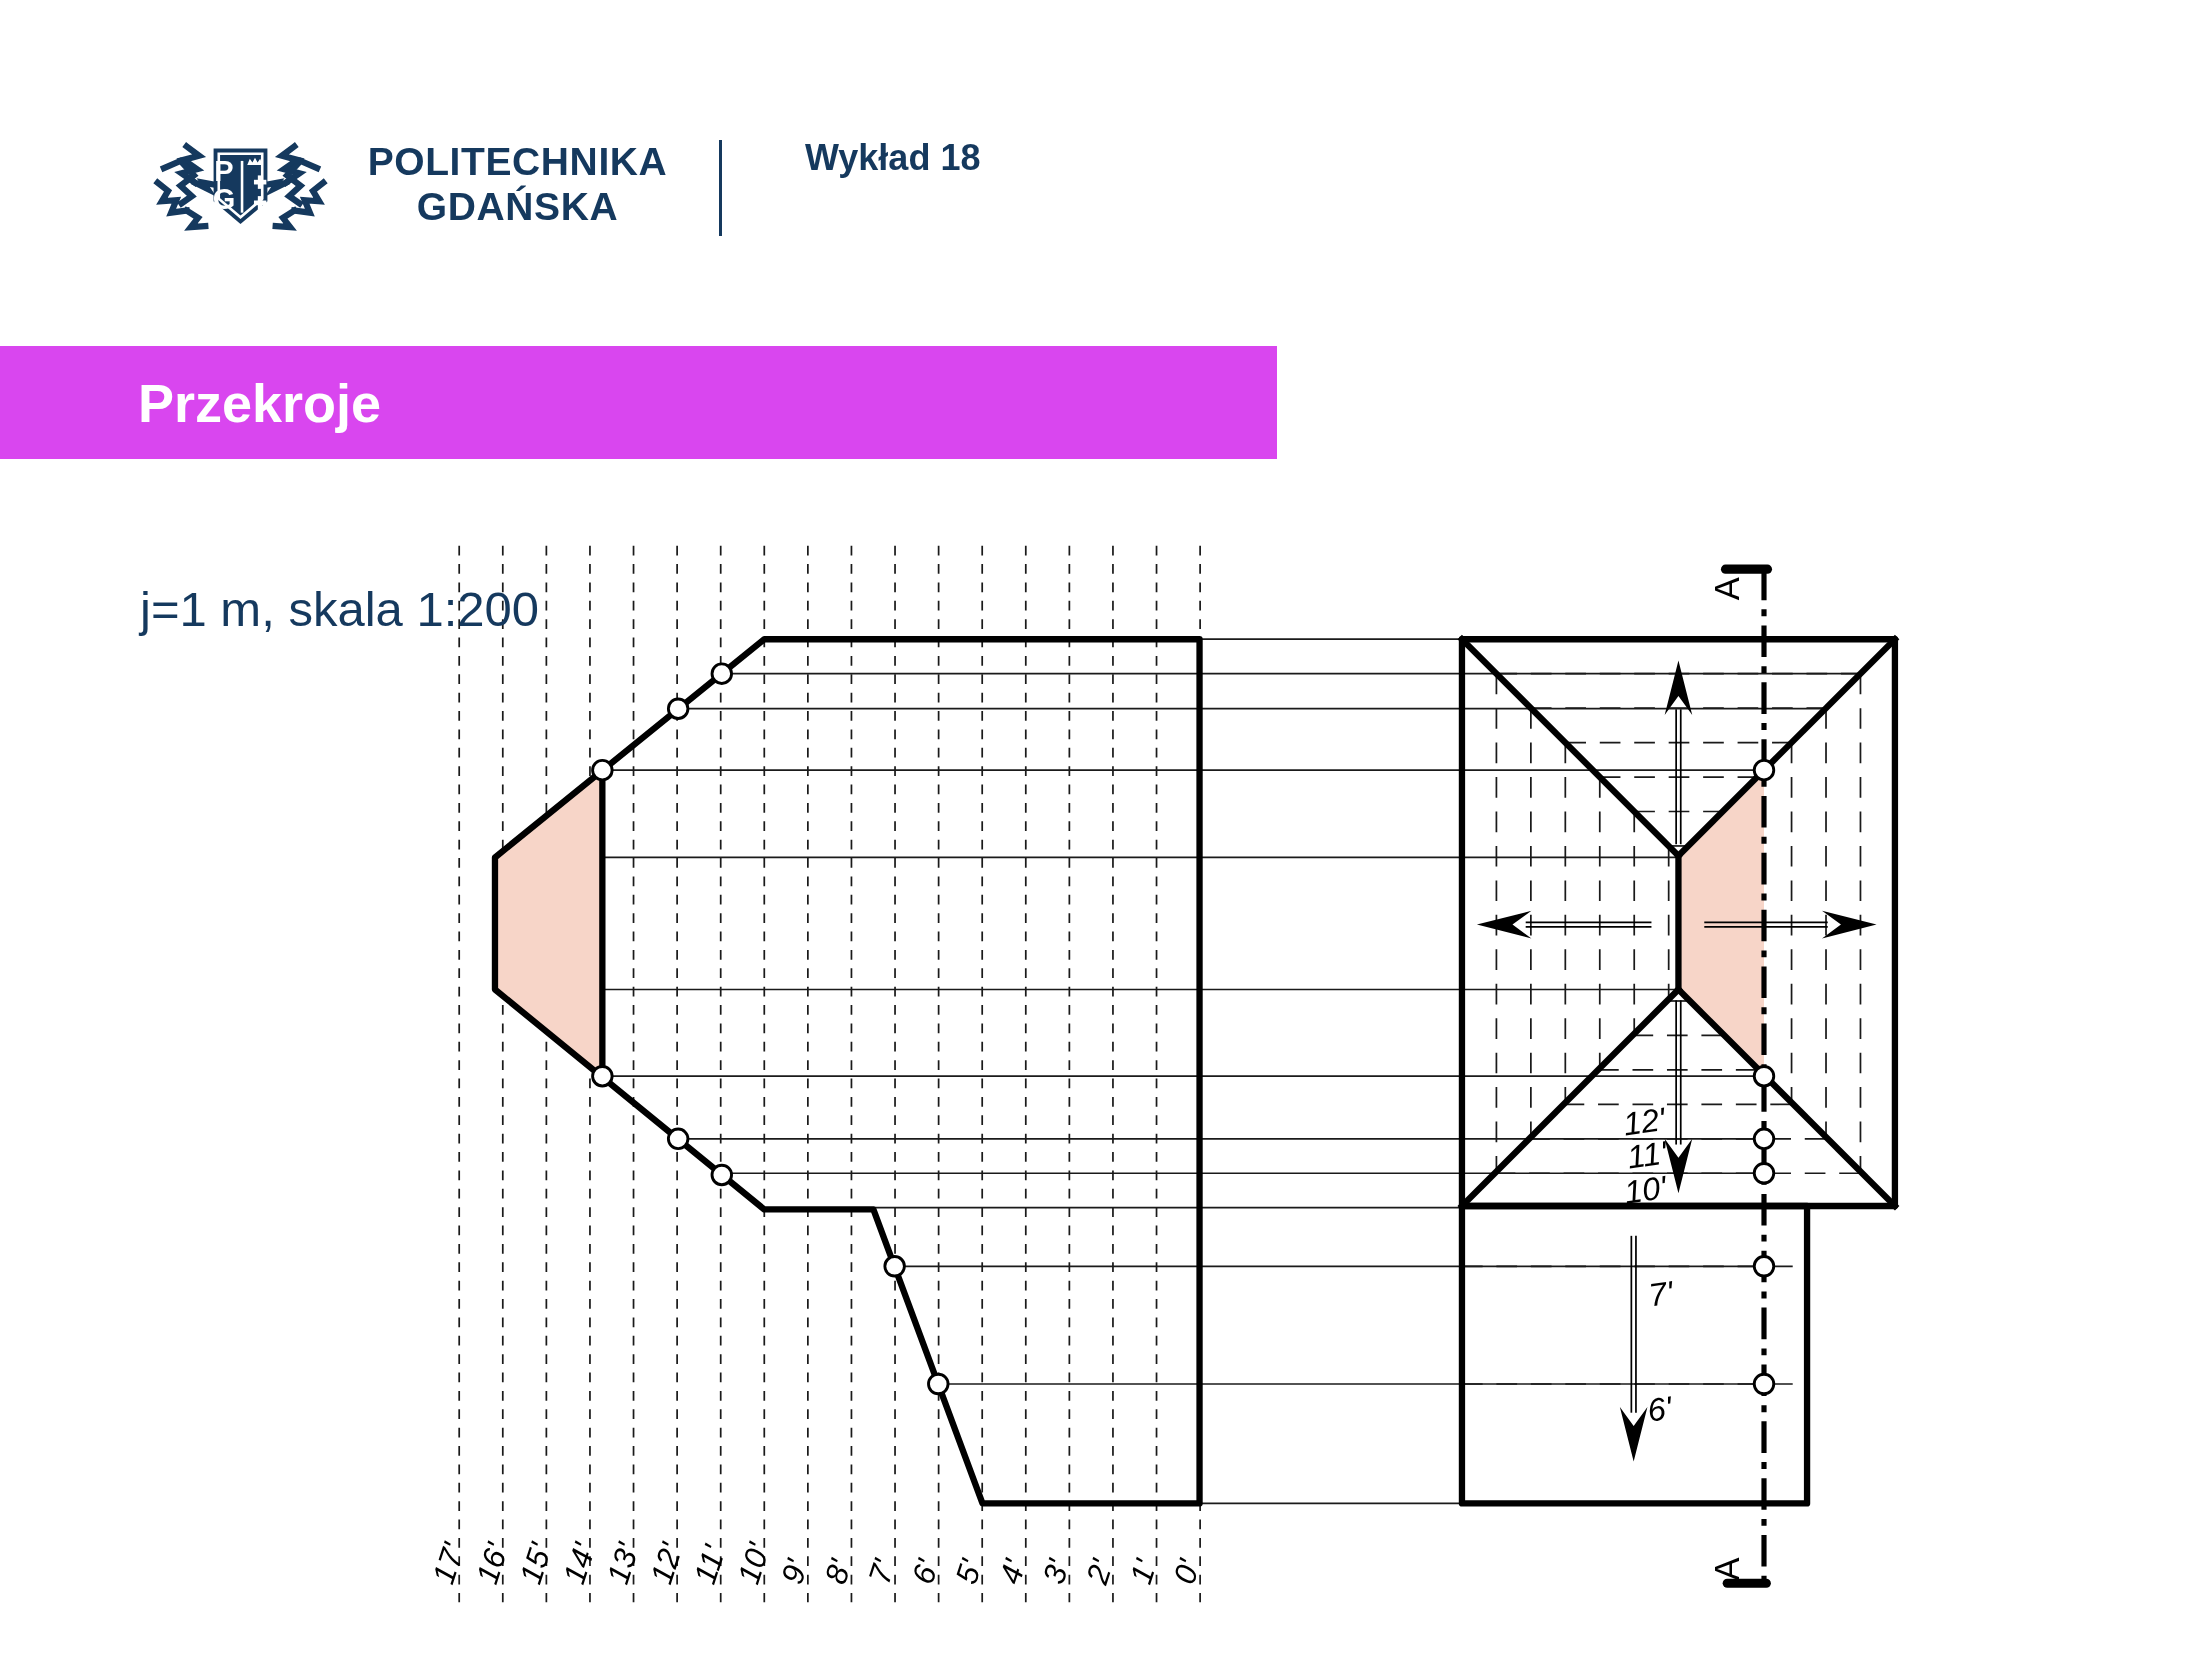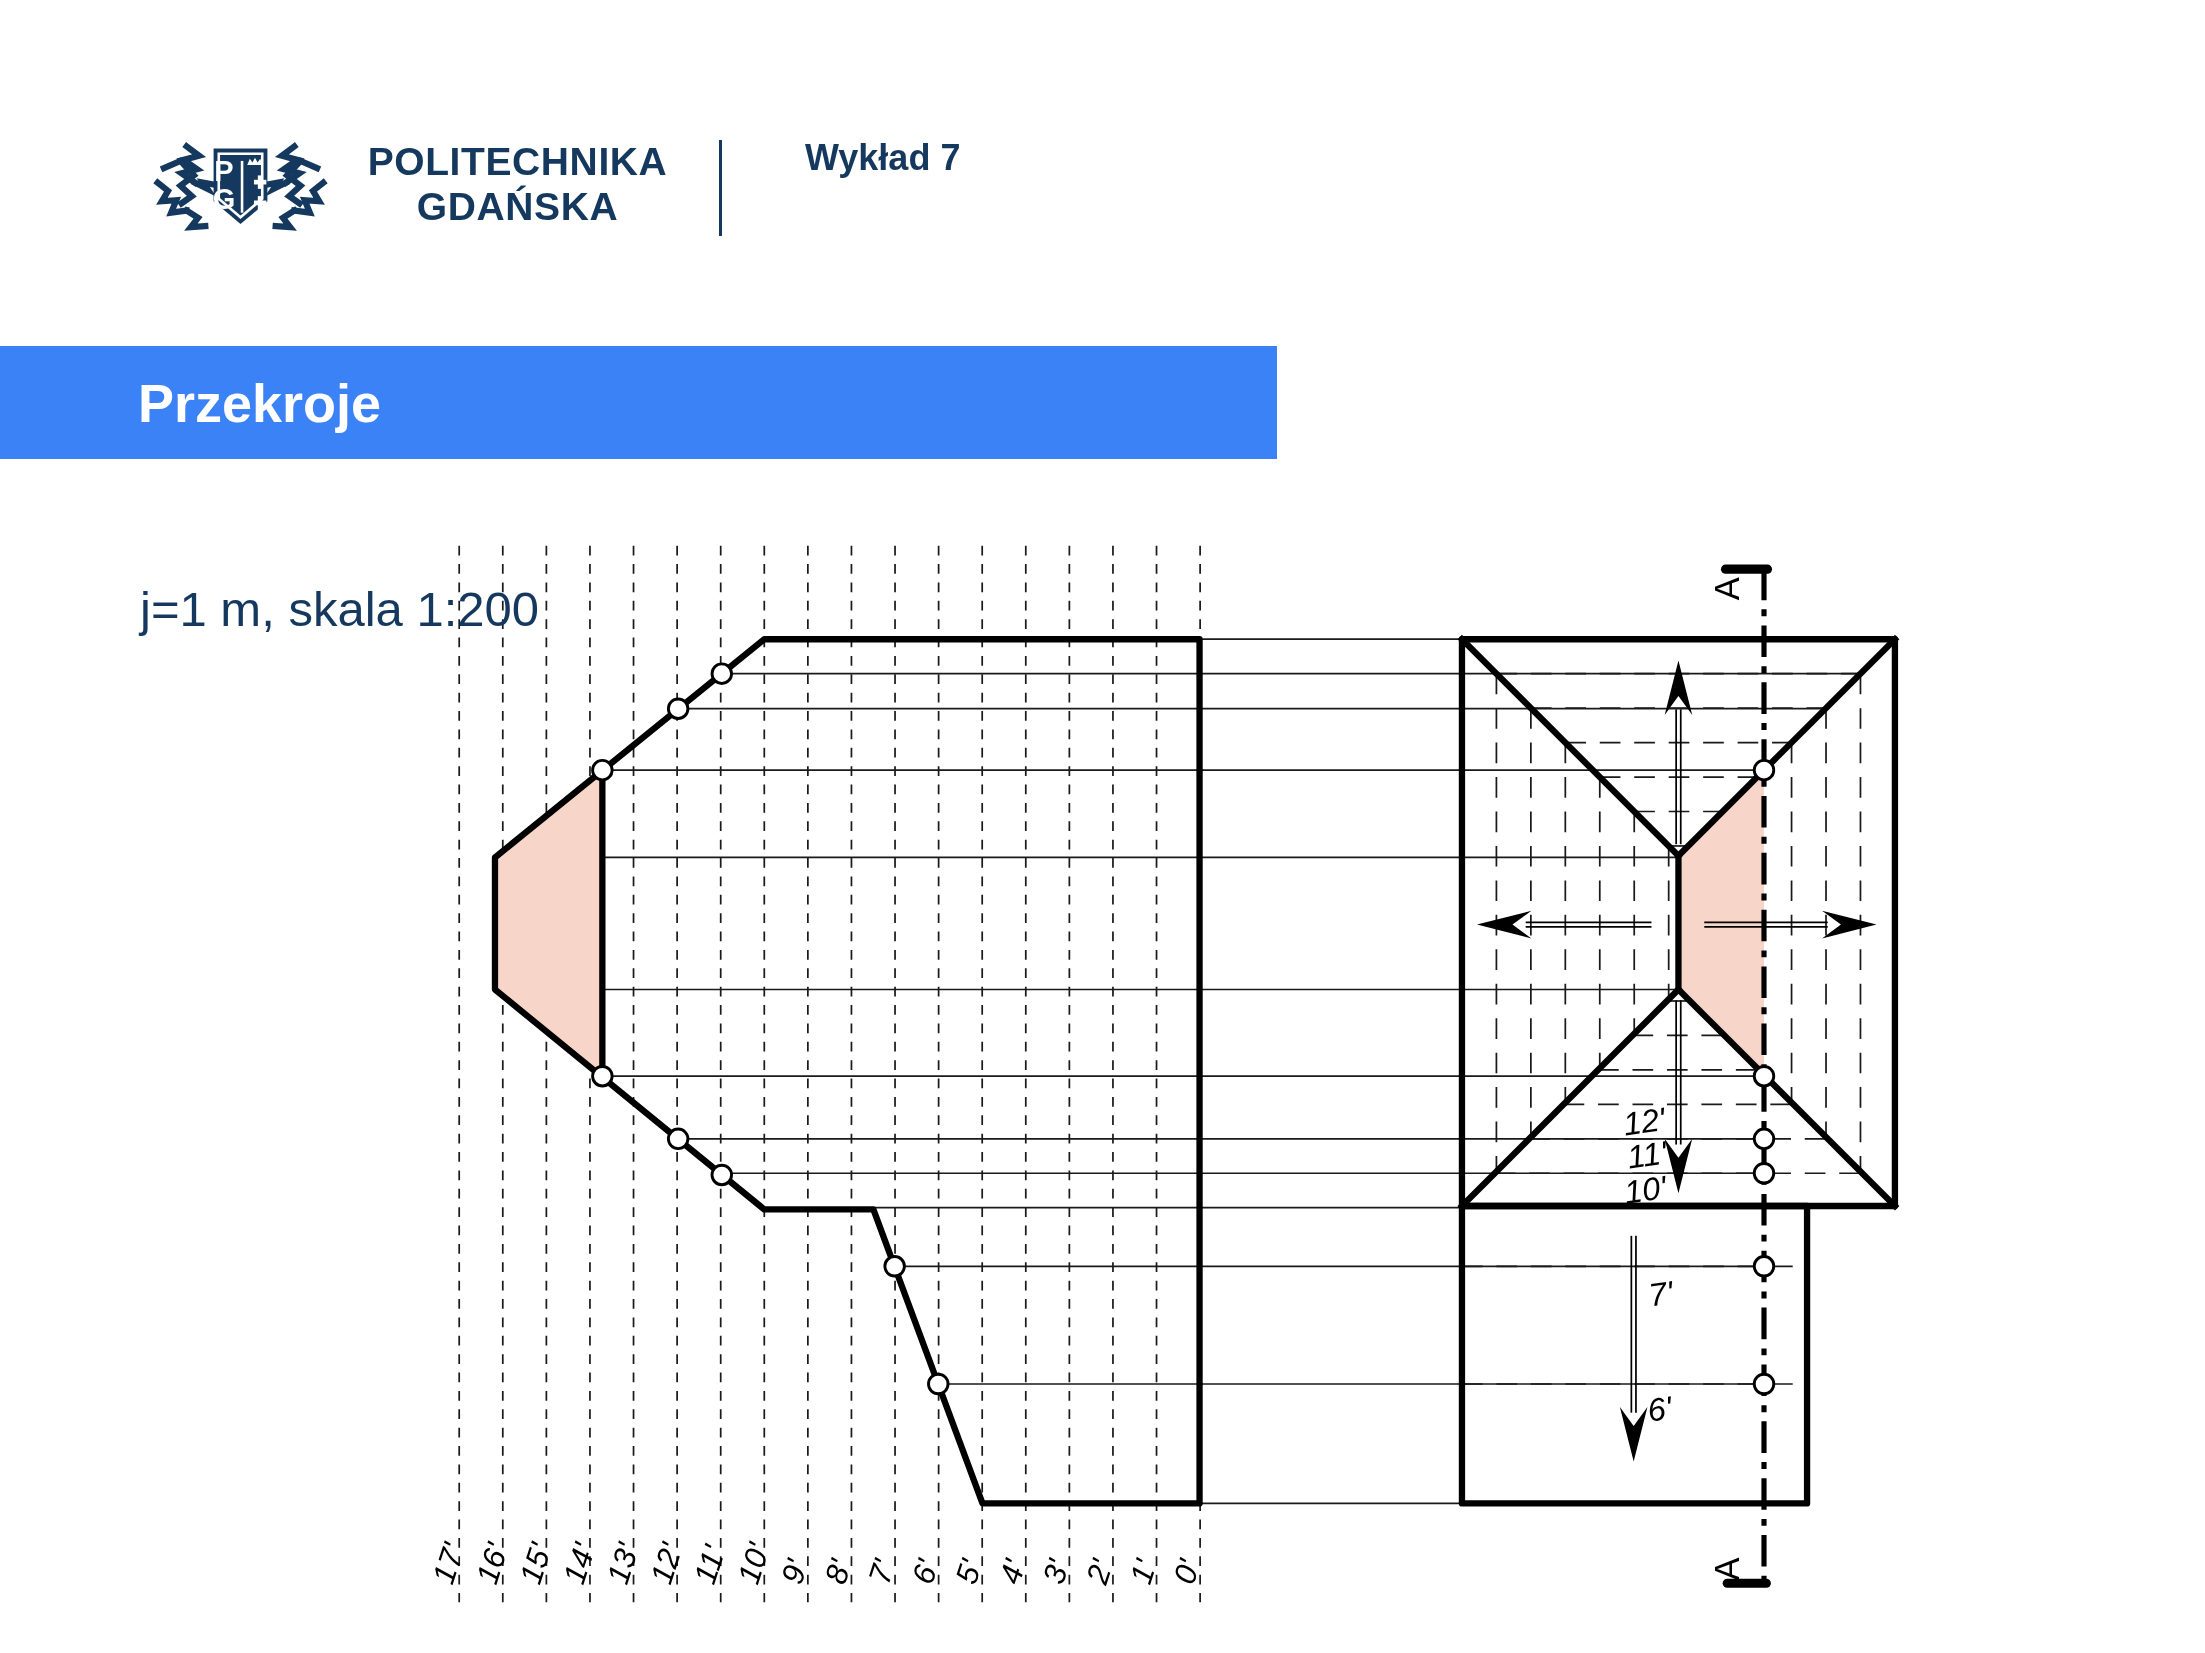--- a/index.html
+++ b/index.html
@@ -6,21 +6,21 @@
   body{width:2205px;height:1654px;position:relative;overflow:hidden;
        font-family:"Liberation Sans",sans-serif;}
   .abs{position:absolute;}
   #drawing{position:absolute;left:0;top:0;z-index:1;}
   .hdr{z-index:3;color:#15395e;}
   #brand{left:354px;top:140px;font-weight:bold;font-size:39px;line-height:1.15;
          letter-spacing:0.6px;text-align:center;width:327px;}
   #hdr-divider{left:719px;top:140px;width:3.4px;height:96px;background:#15395e;}
   #lecture{left:805px;top:140px;font-weight:bold;font-size:36px;line-height:1.0;}
   #lecture .t2{margin-top:23px;}
-  #banner{left:0;top:346px;width:1277px;height:113px;background:#3b82f6;z-index:2;
+  #banner{left:0;top:346px;width:1277px;height:113px;background:#d946ef;z-index:2;
           display:flex;align-items:center;}
   #banner span{color:#ffffff;font-weight:bold;font-size:54px;padding-left:138px;}
   #task{left:140px;top:570px;z-index:3;color:#15395e;font-size:49px;line-height:1.62;}
   
   .grid{stroke:#1a1a1a;stroke-width:3;fill:none;stroke-dasharray:17 15;}
   .thin{stroke:#1a1a1a;stroke-width:3;fill:none;}
   .dash{stroke:#1a1a1a;stroke-width:3;fill:none;stroke-dasharray:36 24;}
   .outline{stroke:#000;stroke-width:11;fill:none;stroke-linejoin:round;stroke-linecap:square;}
   .fillsec{fill:#f7d5c8;stroke:none;}
   .node{fill:#fff;stroke:#000;stroke-width:5;}
@@ -73,21 +73,21 @@
     </g>
   </g>
 </svg>
 
 <div class="abs hdr" id="brand">
   <div>POLITECHNIKA</div>
   <div>GDAŃSKA</div>
 </div>
 <div class="abs" id="hdr-divider"></div>
 <div class="abs hdr" id="lecture">
-  <div>Wykład 7</div>
+  <div>Wykład 18</div>
 </div>
 
 <div class="abs" id="banner">
   <span>Przekroje</span>
 </div>
 
 <div class="abs" id="task">
   <div>j=1 m, skala 1:200</div>
 </div>
 

